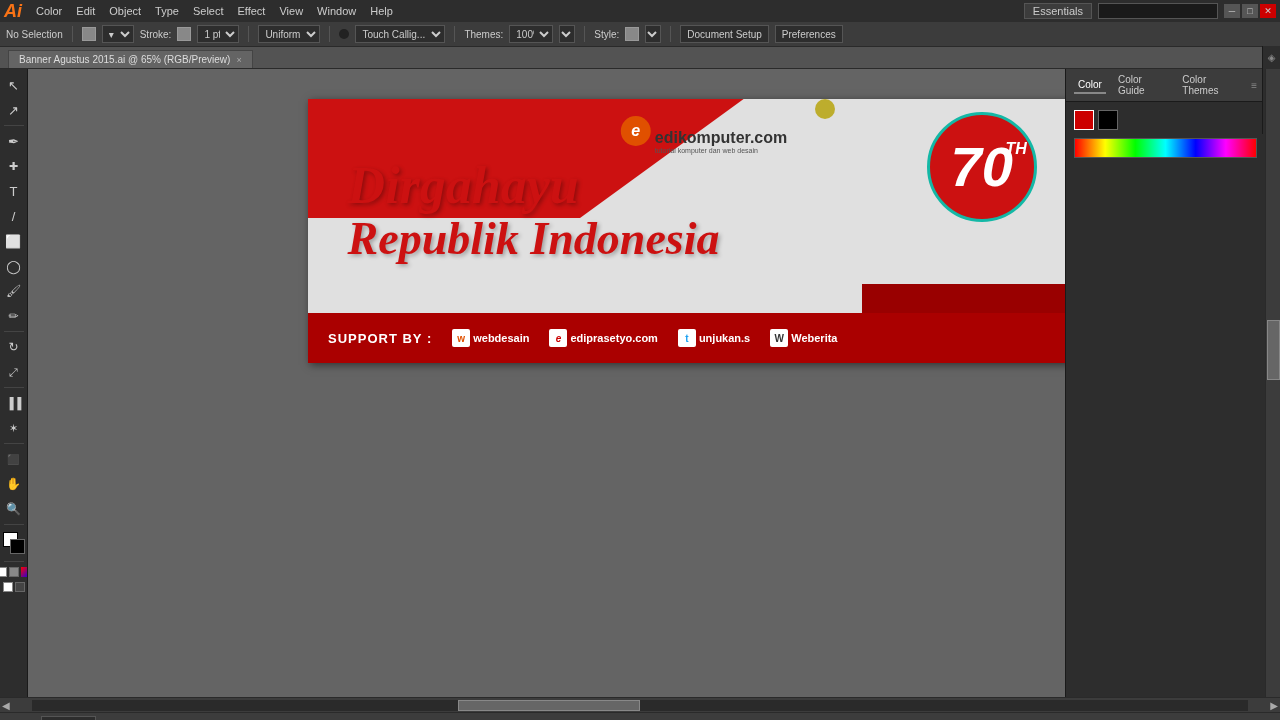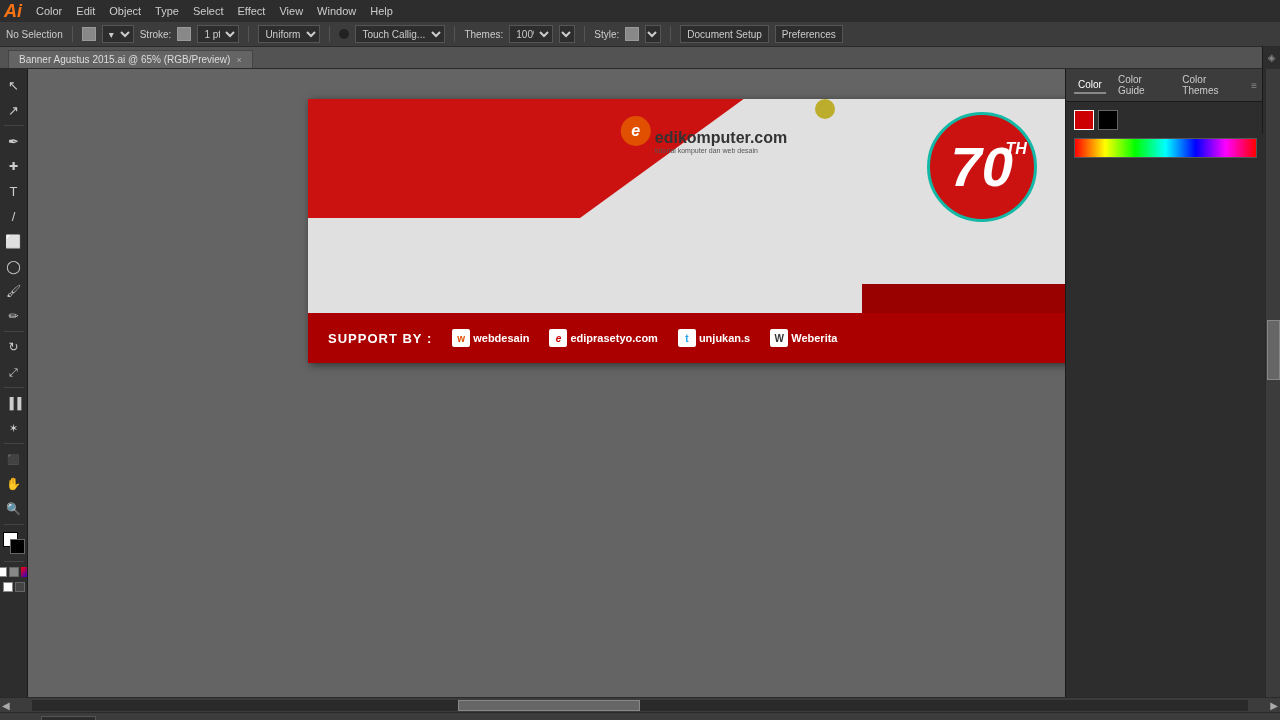--- a/index.html
+++ b/index.html
@@ -462,20 +462,29 @@
   <span class="app-icon">Ai</span>
   <span class="menu-item">Color</span>
   <span class="menu-item">Edit</span>
   <span class="menu-item">Object</span>
   <span class="menu-item">Type</span>
   <span class="menu-item">Select</span>
   <span class="menu-item">Effect</span>
   <span class="menu-item">View</span>
   <span class="menu-item">Window</span>
   <span class="menu-item">Help</span>
+  <div class="menu-bar-right">
+    <button class="essentials-btn">Essentials</button>
+    <input type="text" placeholder="" style="">
+    <div class="win-btns">
+      <button class="win-btn">─</button>
+      <button class="win-btn">□</button>
+      <button class="win-btn" style="background:#c00;">✕</button>
+    </div>
+  </div>
 </div>
 
 <div id="options-bar">
   <span class="options-item">No Selection</span>
   <div class="options-divider"></div>
   <div class="options-swatch" style="background:#888;"></div>
   <select class="options-select"><option>▾</option></select>
   <span class="options-item">
     <span>Stroke:</span>
   </span>
@@ -571,20 +580,24 @@
         <div class="banner-logo">
           <div class="logo-circle">
             <span>e</span>
           </div>
           <div>
             <div class="logo-text">edikomputer.com</div>
             <div class="logo-subtext">tutorial komputer dan web desain</div>
           </div>
         </div>
 
+        <div class="banner-main-text">
+          <div class="dirgahayu-text">Dirgahayu</div>
+          <div class="republik-text">Republik Indonesia</div>
+        </div>
 
         <div class="banner-70">
           <div class="banner-70-text">
             <span>70</span>
             <span class="banner-70-th">TH</span>
           </div>
         </div>
 
         <div class="banner-support">
           <span class="support-label">SUPPORT BY :</span>

